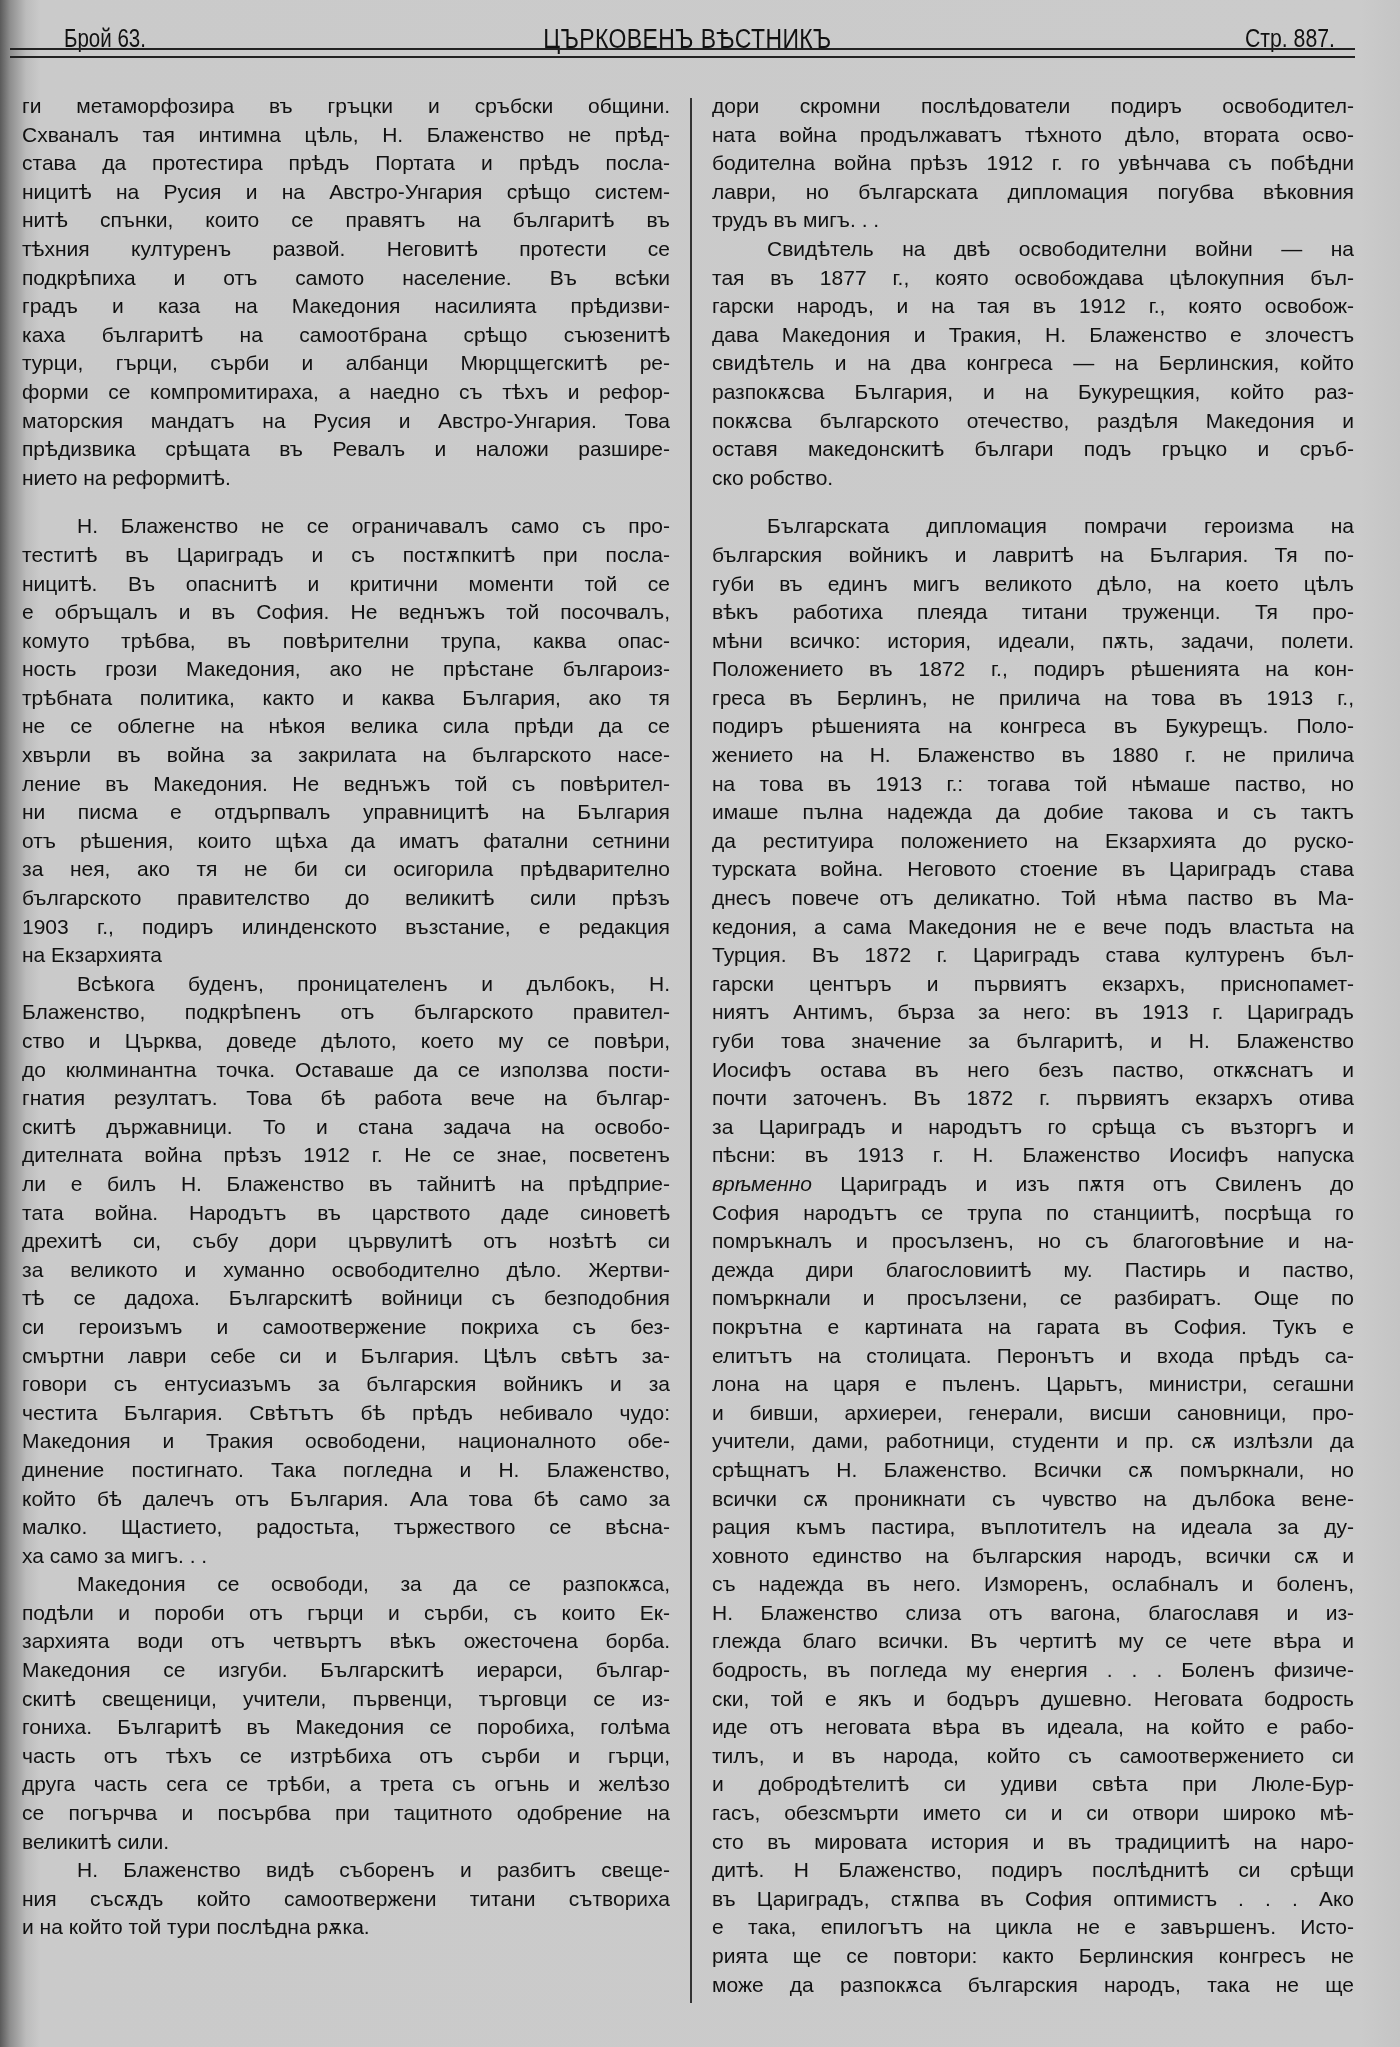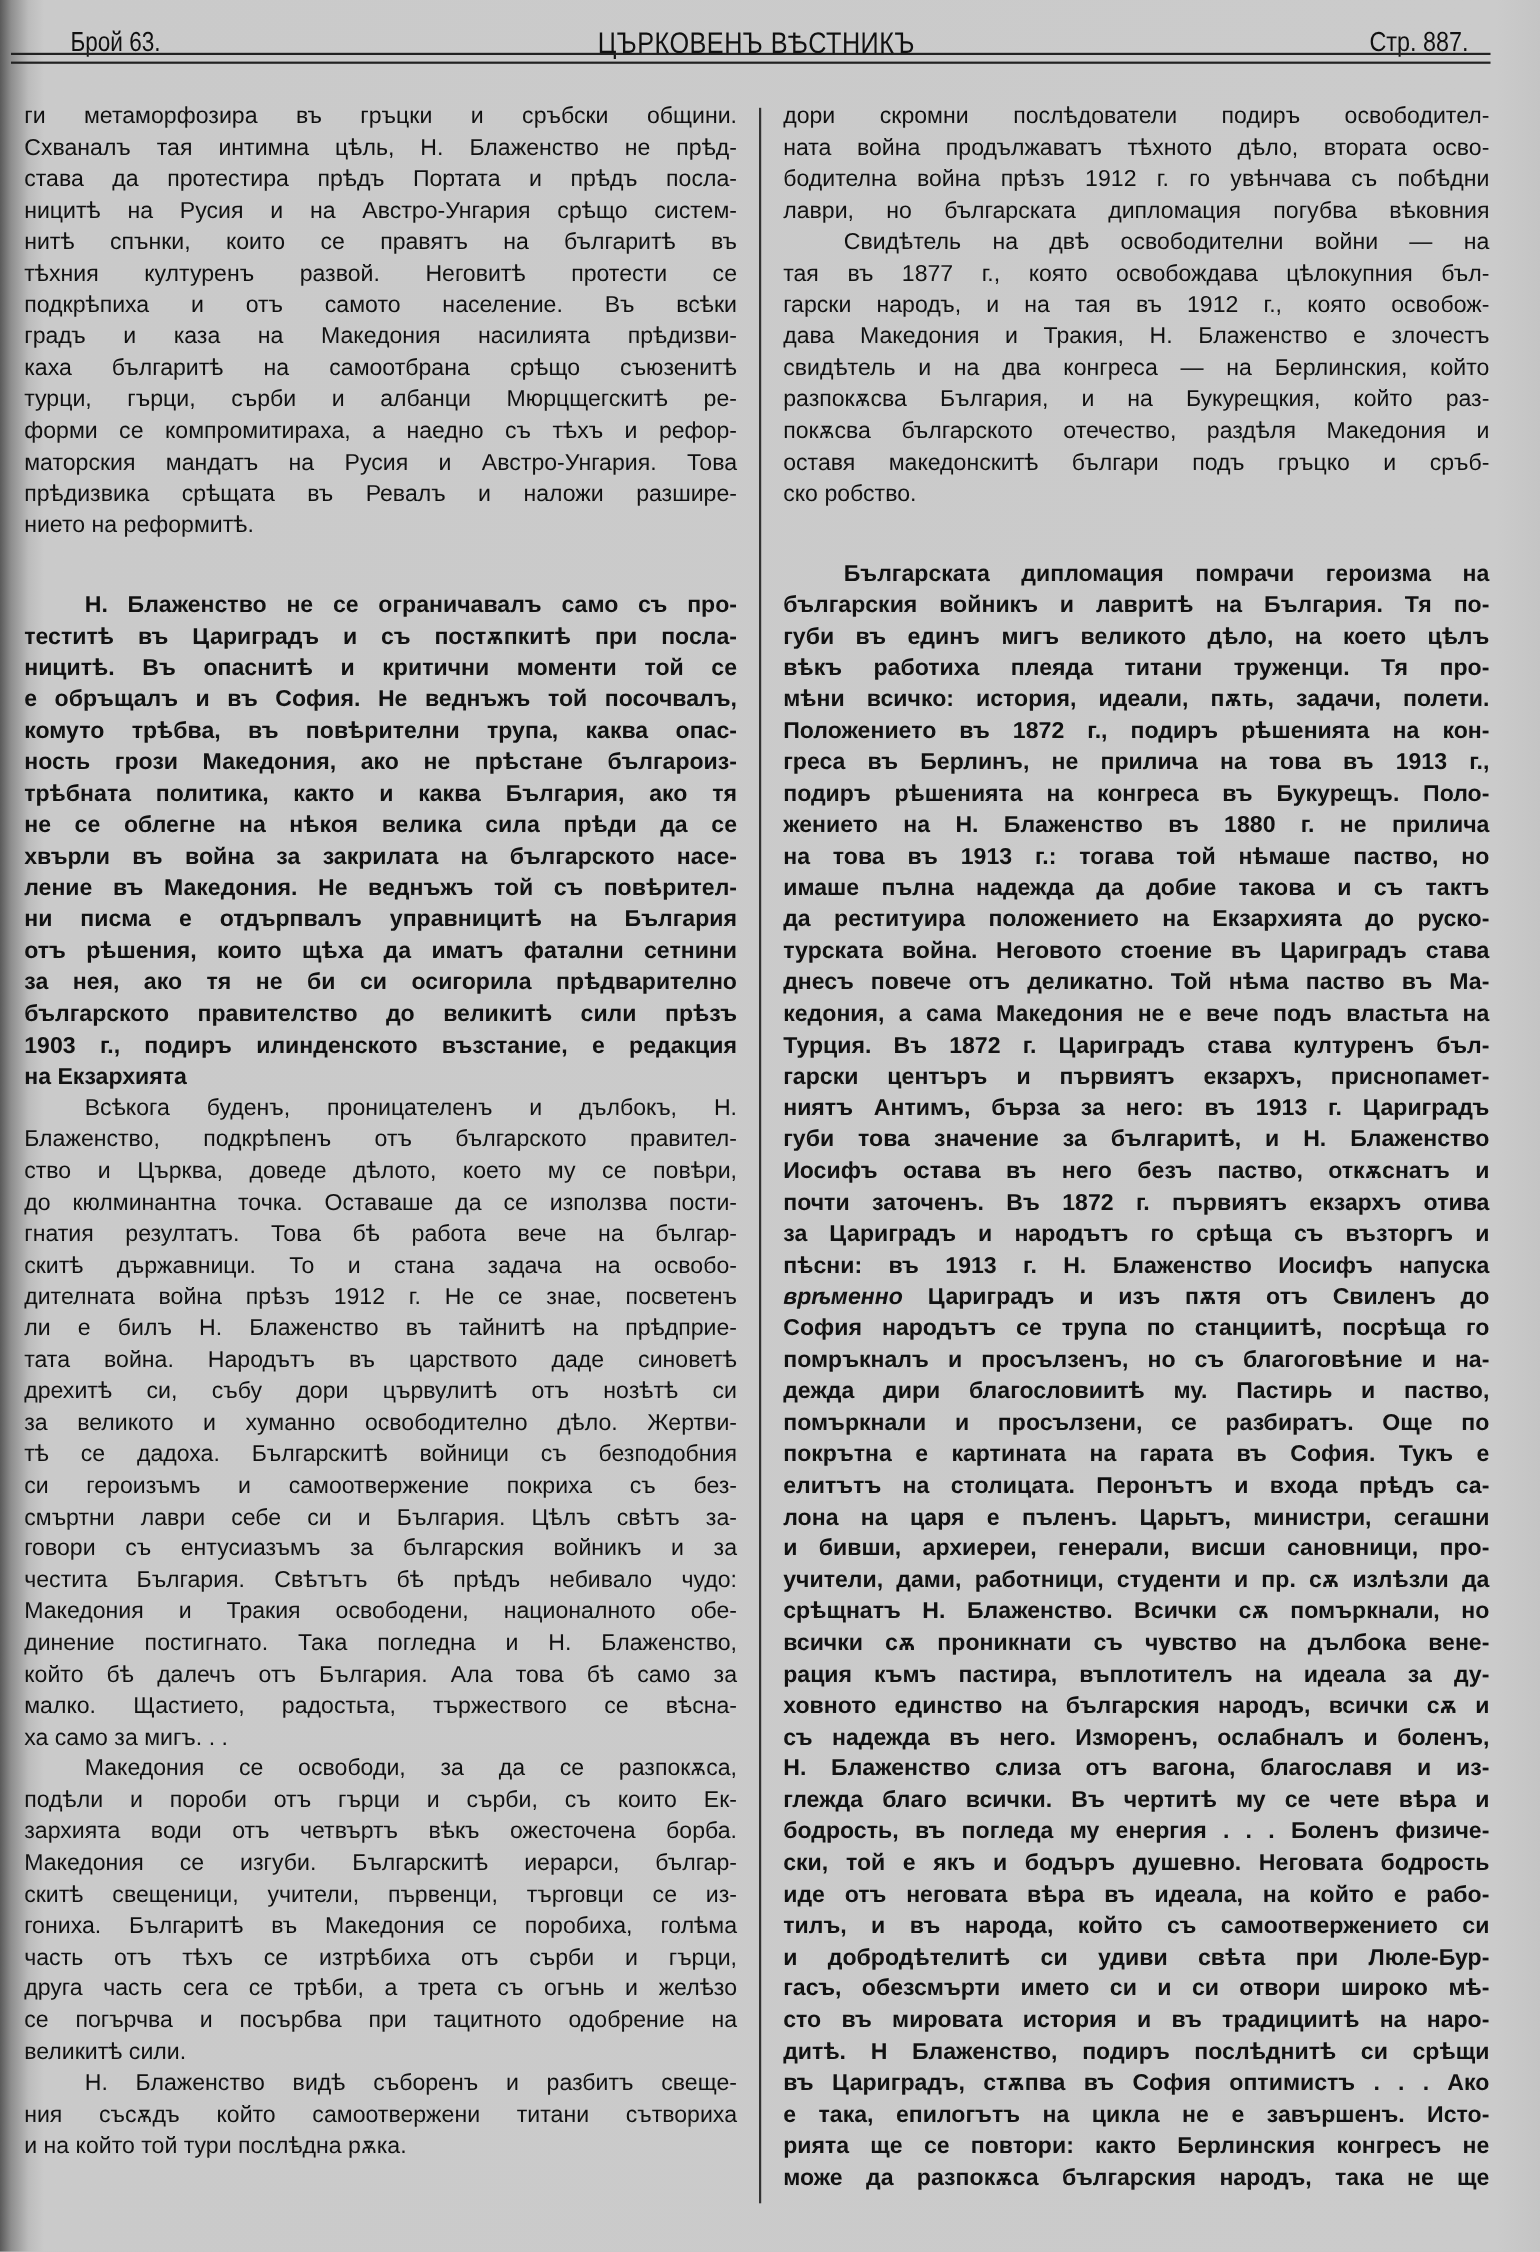--- a/index.html
+++ b/index.html
@@ -31,21 +31,21 @@
     text-align: justify;
   }
   .col-left { left: 22px; width: 648px; }
   .col-right { left: 712px; width: 642px; }
   .divider {
     position: absolute; left: 690px; top: 98px; width: 2px; height: 1905px;
     background: #333;
   }
   .col p { margin: 0; text-indent: 0; }
   .col p.gap { }
-  .col p.gap-lg { margin-top: 44px; font-weight: bold; }
+  .col p.gap-lg { margin-top: 20px; }
   .line { display: block; text-align: justify; text-align-last: justify; white-space: nowrap; }
   .line.last { text-align-last: left; }
   .line.first { padding-left: 55px; }
   i.em { font-style: italic; }
 </style>
 </head>
 <body>
 
 <div class="page">
   <div class="header">
@@ -131,20 +131,21 @@
         <span class="line last">и на който той тури послѣдна рѫка.</span>
       </p>
     </div>
   <div class="divider"></div>
   <div class="col col-right" id="col-right">
       <p>
         <span class="line">дори скромни послѣдователи подиръ освободител-</span>
         <span class="line">ната война продължаватъ тѣхното дѣло, втората осво-</span>
         <span class="line">бодителна война прѣзъ 1912 г. го увѣнчава съ побѣдни</span>
         <span class="line">лаври, но българската дипломация погубва вѣковния</span>
+        <span class="line last">трудъ въ мигъ. . .</span>
       </p>
       <p class="gap">
         <span class="line first">Свидѣтель на двѣ освободителни войни — на</span>
         <span class="line">тая въ 1877 г., която освобождава цѣлокупния бъл-</span>
         <span class="line">гарски народъ, и на тая въ 1912 г., която освобож-</span>
         <span class="line">дава Македония и Тракия, Н. Блаженство е злочестъ</span>
         <span class="line">свидѣтель и на два конгреса — на Берлинския, който</span>
         <span class="line">разпокѫсва България, и на Букурещкия, който раз-</span>
         <span class="line">покѫсва българското отечество, раздѣля Македония и</span>
         <span class="line">оставя македонскитѣ българи подъ гръцко и сръб-</span>

